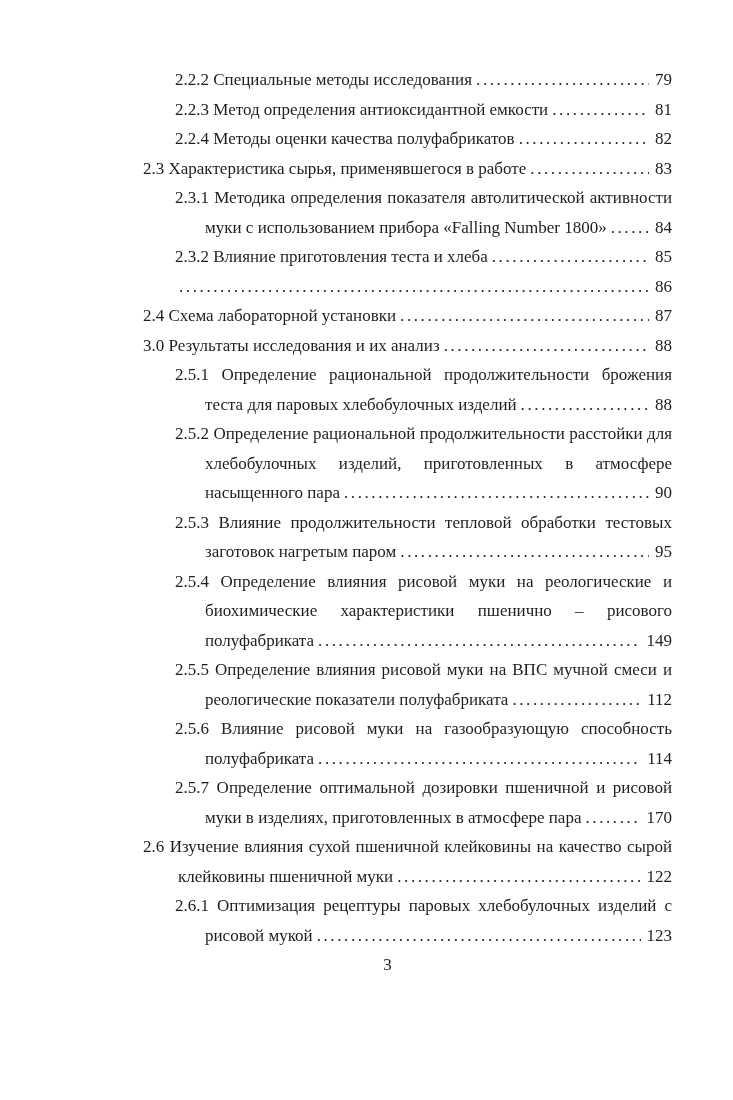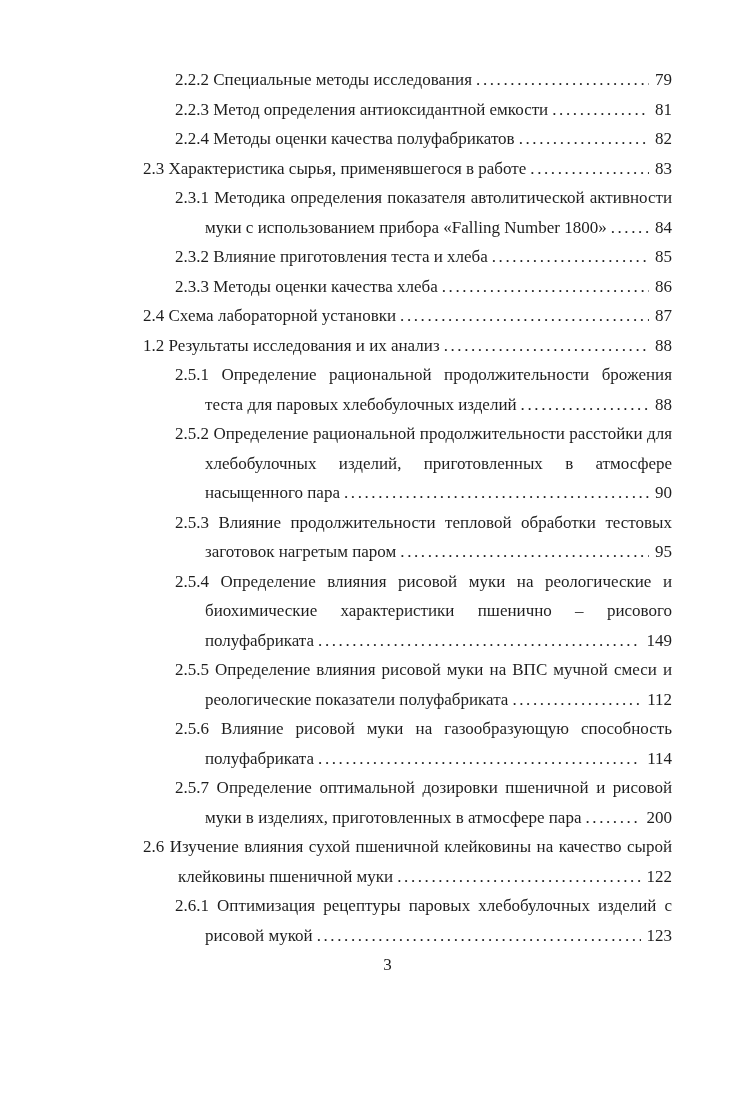--- a/index.html
+++ b/index.html
@@ -96,31 +96,30 @@
         <span class="t">муки с использованием прибора «Falling Number 1800»</span>
         <span class="dots"></span>
         <span class="pg">84</span>
       </div>
       <div class="line i-sub leader">
         <span class="t">2.3.2 Влияние приготовления теста и хлеба</span>
         <span class="dots"></span>
         <span class="pg">85</span>
       </div>
       <div class="line i-sub leader">
-        <span class="t">2.3.3 Методы оценки качества хлеба</span>
         <span class="dots"></span>
         <span class="pg">86</span>
       </div>
       <div class="line i-top leader">
         <span class="t">2.4 Схема лабораторной установки</span>
         <span class="dots"></span>
         <span class="pg">87</span>
       </div>
       <div class="line i-top leader">
-        <span class="t">1.2 Результаты исследования и их анализ</span>
+        <span class="t">3.0 Результаты исследования и их анализ</span>
         <span class="dots"></span>
         <span class="pg">88</span>
       </div>
       <div class="line i-sub justify">2.5.1 Определение рациональной продолжительности брожения</div>
       <div class="line i-subcont leader">
         <span class="t">теста для паровых хлебобулочных изделий</span>
         <span class="dots"></span>
         <span class="pg">88</span>
       </div>
       <div class="line i-sub justify">2.5.2 Определение рациональной продолжительности расстойки для</div>
@@ -152,21 +151,21 @@
       <div class="line i-sub justify">2.5.6 Влияние рисовой муки на газообразующую способность</div>
       <div class="line i-subcont leader">
         <span class="t">полуфабриката</span>
         <span class="dots"></span>
         <span class="pg">114</span>
       </div>
       <div class="line i-sub justify">2.5.7 Определение оптимальной дозировки пшеничной и рисовой</div>
       <div class="line i-subcont leader">
         <span class="t">муки в изделиях, приготовленных в атмосфере пара</span>
         <span class="dots"></span>
-        <span class="pg">200</span>
+        <span class="pg">170</span>
       </div>
       <div class="line i-top justify">2.6 Изучение влияния сухой пшеничной клейковины на качество сырой</div>
       <div class="line i-topcont leader">
         <span class="t">клейковины пшеничной муки</span>
         <span class="dots"></span>
         <span class="pg">122</span>
       </div>
       <div class="line i-sub justify">2.6.1 Оптимизация рецептуры паровых хлебобулочных изделий с</div>
       <div class="line i-subcont leader">
         <span class="t">рисовой мукой</span>

